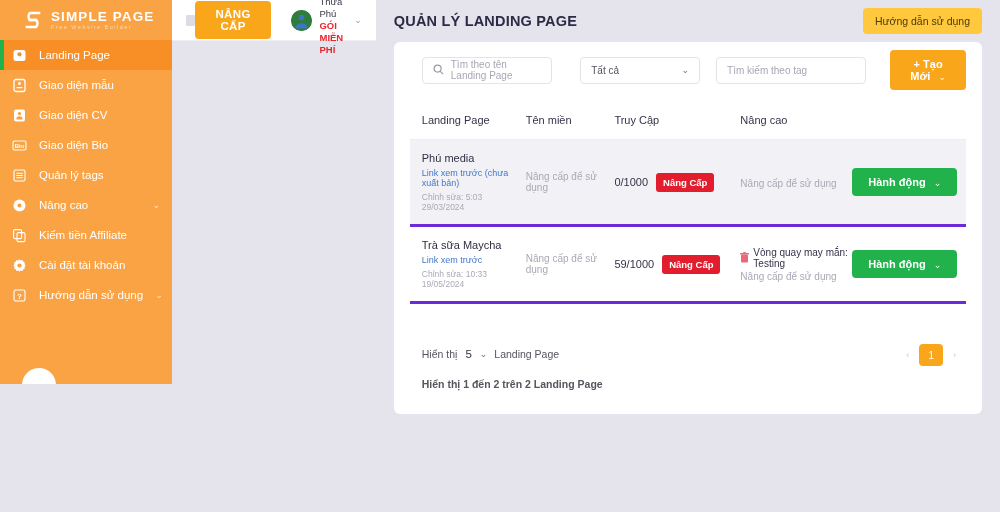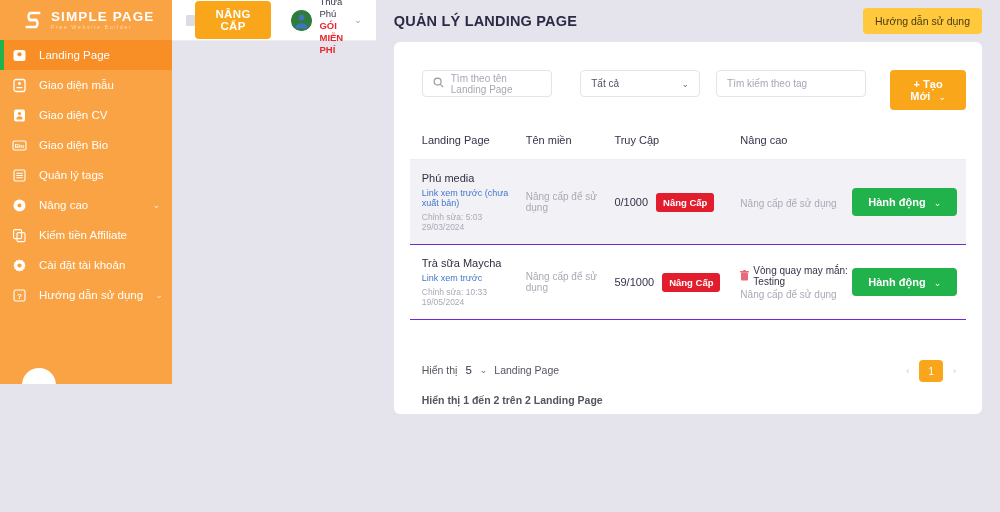--- a/index.html
+++ b/index.html
@@ -111,21 +111,21 @@
   .btn-guide {
     background: #ffc83d; color: #4a3a10; font-size: 10.5px;
     border: none; border-radius: 4px; padding: 7px 12px; cursor: pointer;
   }
 
   .card {
     background: #ffffff; border-radius: 6px; padding: 0 16px;
     height: 372px; position: relative;
   }
   .filters {
-    display: flex; align-items: flex-start; padding-top: 28px; gap: 12px;
+    display: flex; align-items: center; padding-top: 8px; gap: 12px;
   }
   .inp {
     height: 27px; border: 1px solid #e3e3ea; border-radius: 4px;
     background: #fff; display: flex; align-items: center;
     font-size: 10px; color: #a7a7b4; padding: 0 10px;
   }
   .inp-search { width: 176px; margin-left: 12px; gap: 7px; }
   .inp-search svg { flex: 0 0 11px; }
   .sel {
     width: 161px; margin-left: 16px; justify-content: space-between;
@@ -141,21 +141,21 @@
   .btn-new .cc { font-weight: normal; font-size: 9px; margin-left: 5px; }
 
   
   table.lp { width: 100%; border-collapse: collapse; margin-top: 24px; }
   table.lp th {
     text-align: left; font-size: 11px; font-weight: normal; color: #33334a;
     padding: 0 0 13px 0; border-bottom: 1px solid #eeeef2;
   }
   table.lp td {
     padding: 12px 0; vertical-align: middle;
-    border-bottom: 1px solid #6d28d9;
+    border-bottom: 3px solid #6d28d9;
   }
   tr.row-hl td { background: #f2f2f6; }
   .c1 { width: 160px; padding-left: 12px !important; }
   .c2 { width: 135px; }
   .c3 { width: 155px; }
   .c4 { width: 160px; }
   .c5 { width: 120px; }
   th.c1 { padding-left: 12px !important; }
 
   .lp-name { font-size: 11px; color: #2f2f40; }

